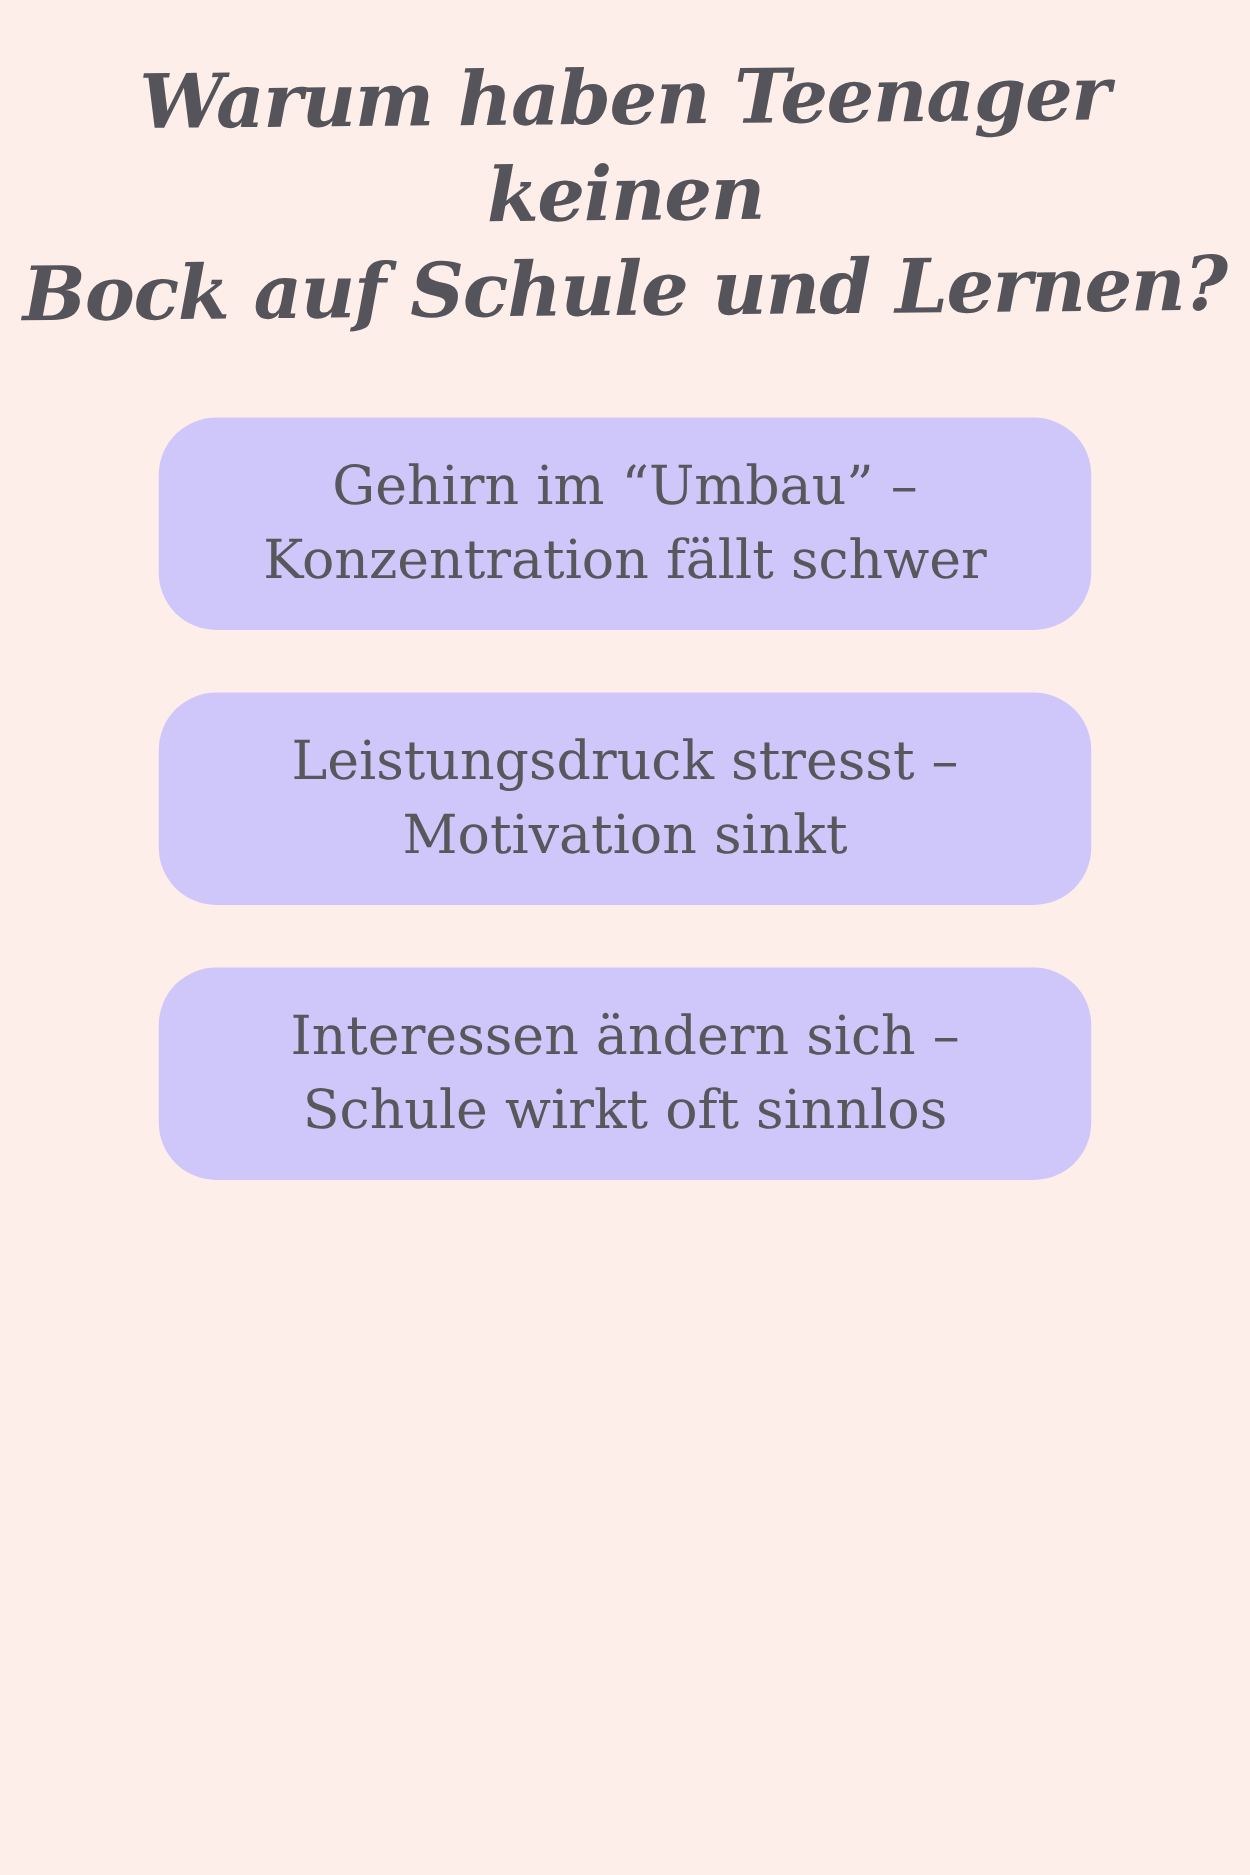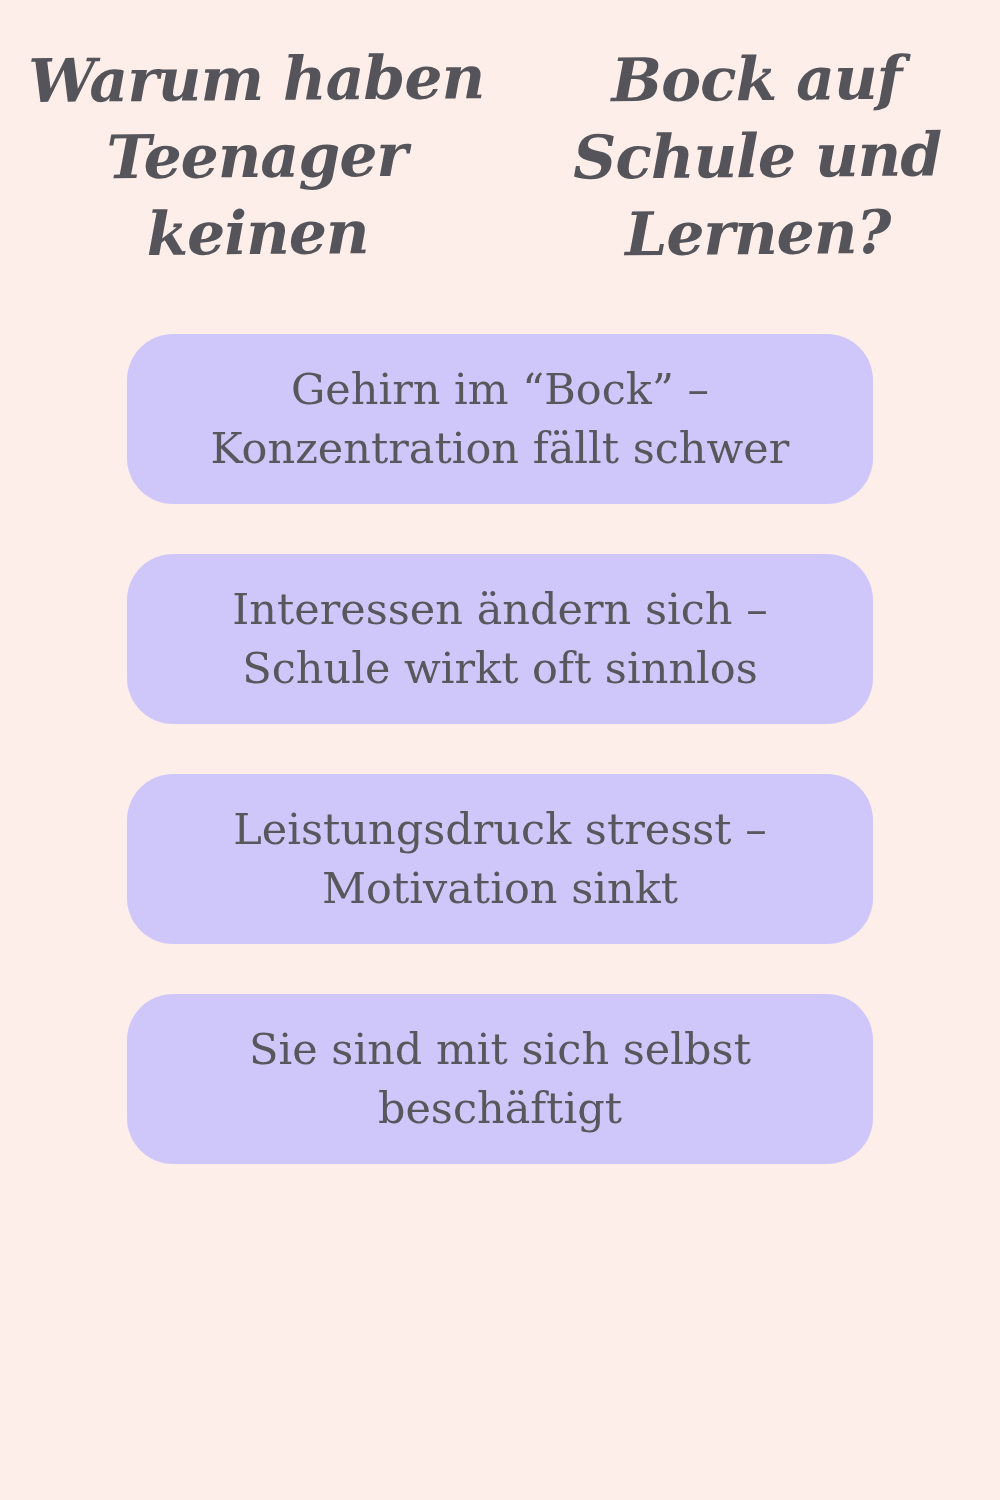--- a/index.html
+++ b/index.html
@@ -19,21 +19,21 @@
     background: var(--bg);
     font-family: "DejaVu Serif", serif;
   }
   .title-wrap {
     position: absolute;
     top: 0;
     left: 0;
     width: 1000px;
     height: 334px;
     display: flex;
-    flex-direction: row;
+    flex-direction: column;
     justify-content: center;
     align-items: center;
     padding-bottom: 22px;
     text-align: center;
   }
   .title-line {
     display: block;
     font-family: "DejaVu Serif", serif;
     font-style: italic;
     font-weight: 700;
@@ -74,28 +74,24 @@
 </head>
 <body>
 
 <header class="title-wrap">
   <span class="title-line">Warum haben Teenager keinen</span>
   <span class="title-line">Bock auf Schule und Lernen?</span>
 </header>
 
 <main class="cards">
   <div class="card">
-    <span class="card-text">Gehirn im “Bock” –
+    <span class="card-text">Gehirn im “Umbau” –
 Konzentration fällt schwer</span>
-  </div>
-  <div class="card">
-    <span class="card-text">Interessen ändern sich –
-Schule wirkt oft sinnlos</span>
   </div>
   <div class="card">
     <span class="card-text">Leistungsdruck stresst –
 Motivation sinkt</span>
   </div>
   <div class="card">
-    <span class="card-text">Sie sind mit sich selbst
-beschäftigt</span>
+    <span class="card-text">Interessen ändern sich –
+Schule wirkt oft sinnlos</span>
   </div>
 </main>
 
 </body></html>

